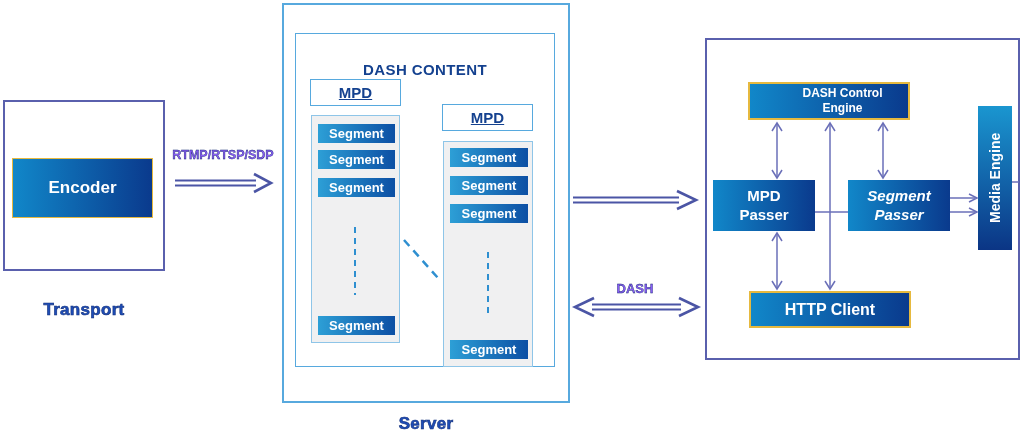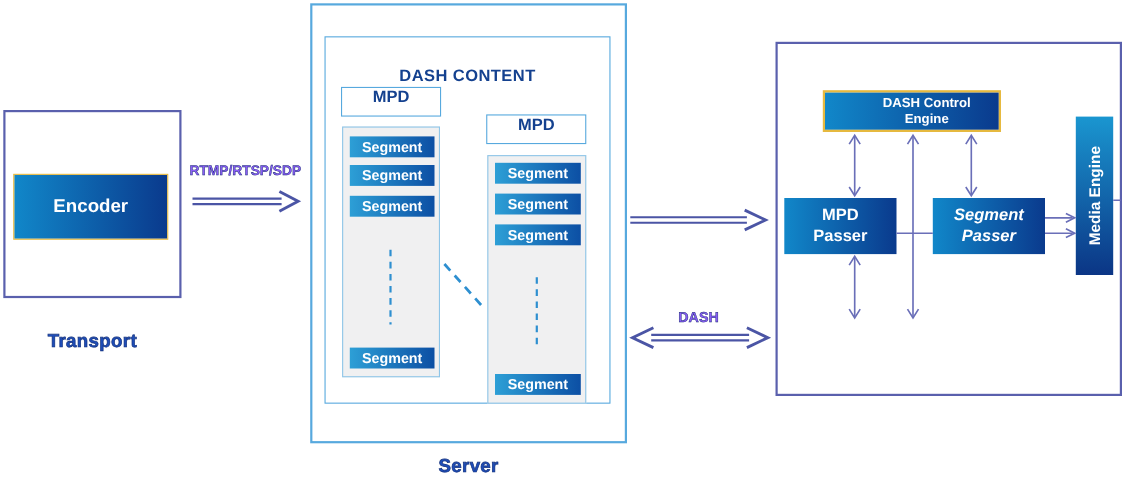--- a/index.html
+++ b/index.html
@@ -21,21 +21,21 @@
   .gold-border{border:2px solid #e6b93f;}
   .seg-box{
     background:linear-gradient(90deg,#2d9fd6 0%,#0c4fa4 100%);
     color:#ffffff;font-weight:bold;font-size:13px;display:flex;align-items:center;justify-content:center;
     box-sizing:border-box;
   }
   .seg-container{background:#f0f0f1;border:1px solid #8ec5e8;box-sizing:border-box;}
   .mpd-box{
     background:#ffffff;border:1.5px solid #57a9de;box-sizing:border-box;
     color:#14418f;font-weight:bold;font-size:15px;
-    display:flex;align-items:flex-start;justify-content:center;
+    display:flex;align-items:center;justify-content:center;text-decoration:underline;
   }
   .dark-title{color:#14418f;font-weight:bold;font-size:15px;text-align:center;}
   .group-label{
     color:#1e4db8;font-weight:bold;font-size:17px;text-align:center;
     -webkit-text-stroke:0.6px #122f7a;letter-spacing:0.3px;
   }
   .flow-label{
     color:#8b5cf6;font-weight:bold;font-size:12.5px;text-align:center;
     -webkit-text-stroke:0.4px #13296e;
   }
@@ -115,20 +115,23 @@
   </div>
 
   <div class="abs grad-box two-line" style="left:713px;top:180px;width:102px;height:51px;font-size:15px;">
     <span style="display:inline-block;width:64px;">MPD Passer</span>
   </div>
 
   <div class="abs grad-box two-line" style="left:848px;top:180px;width:102px;height:51px;font-size:15px;">
     <span style="display:inline-block;width:70px;font-style:italic;">Segment Passer</span>
   </div>
 
+  <div class="abs grad-box gold-border" style="left:749px;top:291px;width:162px;height:37px;font-size:16px;">
+    <span>HTTP Client</span>
+  </div>
 
   <div class="abs vtext media-engine" style="left:978px;top:106px;width:34px;height:144px;">
     <span>Media Engine</span>
   </div>
 
 
   <svg class="connectors" width="1024" height="436" viewBox="0 0 1024 436">
 
     <g stroke="#4b55a5" fill="none">
       <line x1="175" y1="180.5" x2="256" y2="180.5" stroke-width="2"></line>

